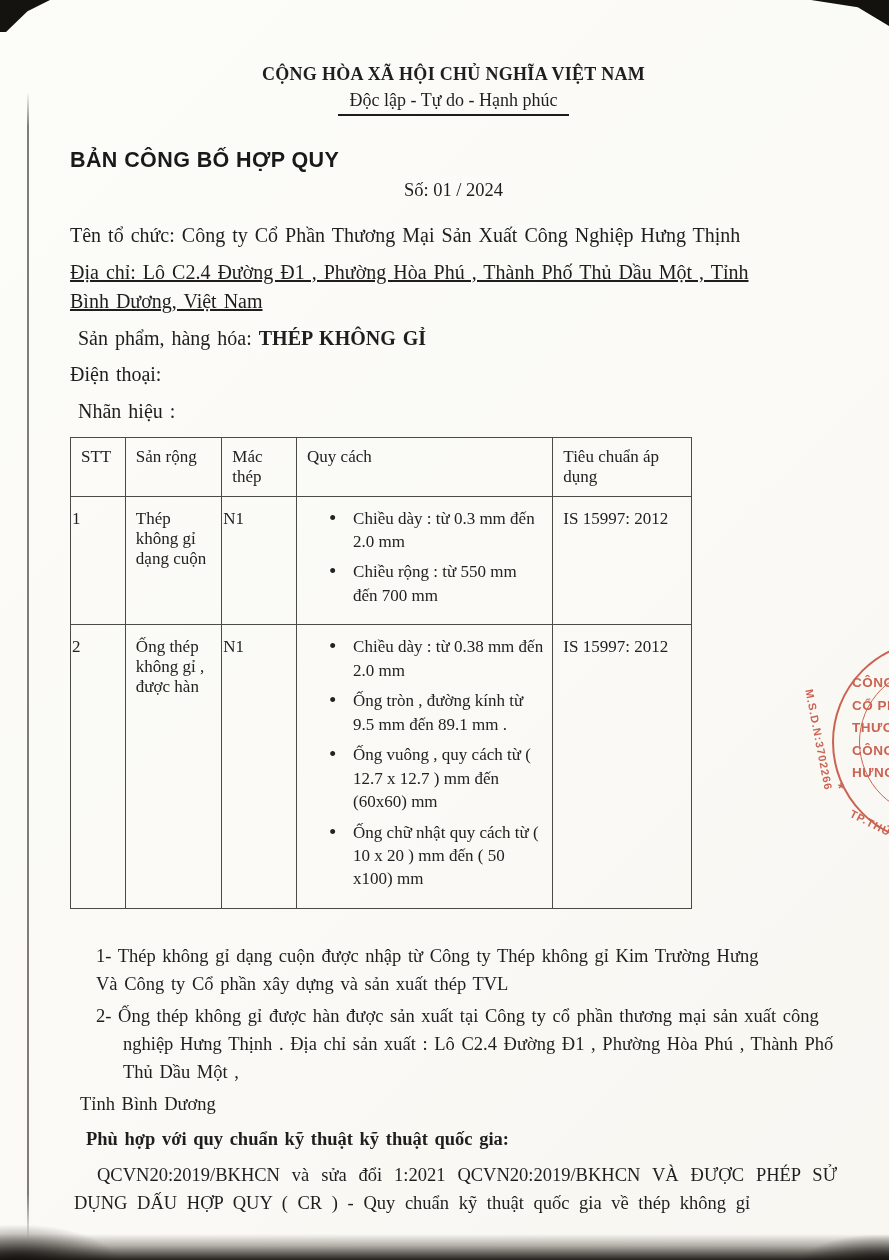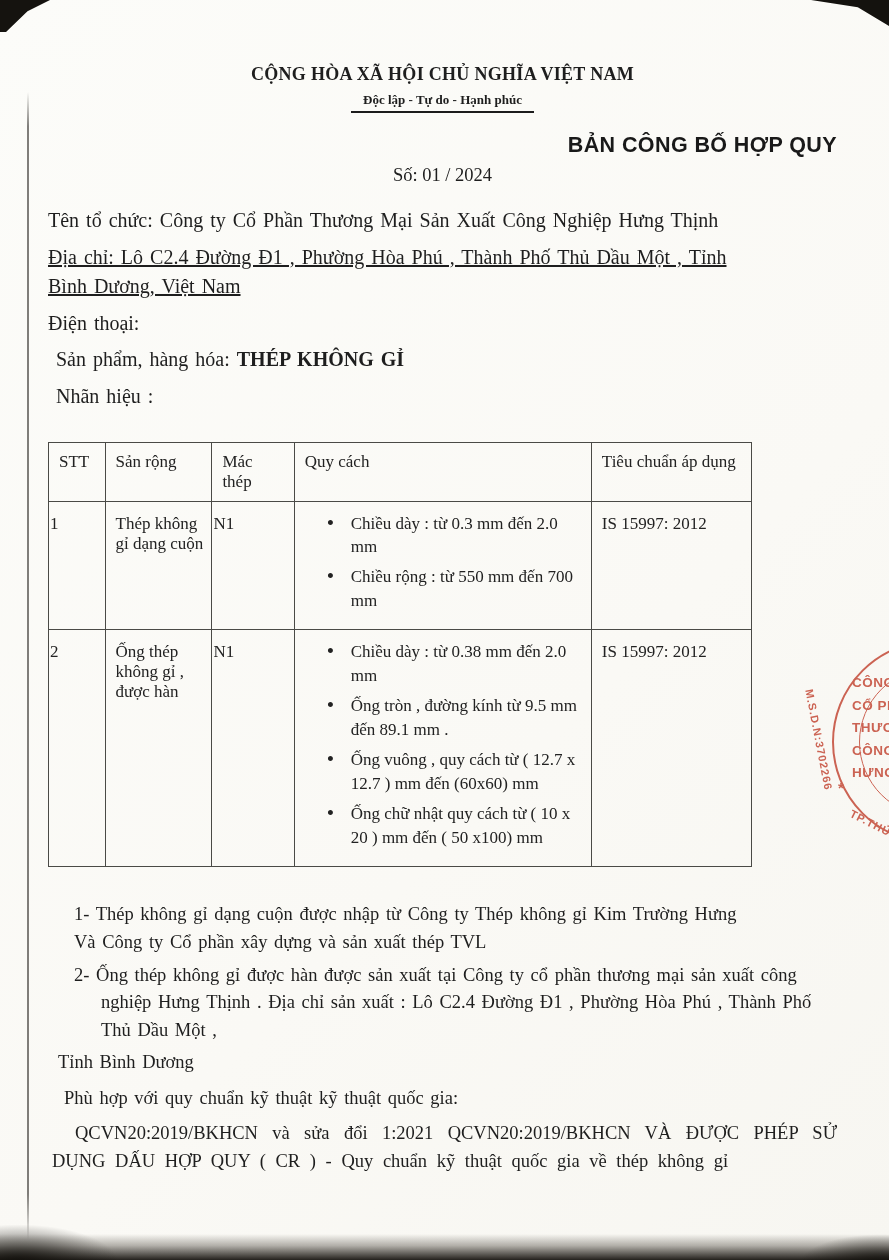--- a/index.html
+++ b/index.html
@@ -38,47 +38,47 @@
   .corner-bl {
     position: absolute; bottom: 0; left: 0; width: 120px; height: 36px;
     background: radial-gradient(ellipse at 15% 110%, rgba(18,16,12,.95) 0%, rgba(18,16,12,0) 70%);
   }
   .corner-br {
     position: absolute; bottom: 0; right: 0; width: 90px; height: 26px;
     background: radial-gradient(ellipse at 90% 115%, rgba(18,16,12,.9) 0%, rgba(18,16,12,0) 70%);
   }
 
   
-  .content { position: relative; padding: 64px 52px 0 48px; }
+  .content { position: relative; padding: 64px 52px 0 70px; }
 
   .nat-header { text-align: center; }
   .nh1 { font-weight: bold; font-size: 18px; letter-spacing: .3px; }
   .nh2-wrap { margin-top: 5px; }
   .nh2 {
-    display: inline-block; font-weight: bold; font-size: 13px;
+    display: inline-block; font-weight: normal; font-size: 18px;
     border-bottom: 2px solid #1c1c1c; padding: 0 12px 3px 12px;
   }
 
   .title {
-    margin: 20px 0 0 0; text-align: right;
+    margin: 32px 0 0 0; text-align: left;
     font-family: "Liberation Sans", "DejaVu Sans", sans-serif;
     font-weight: bold; font-size: 21.5px; letter-spacing: .4px; color: #191919;
   }
   .doc-no { margin-top: 7px; text-align: center; font-size: 18.5px; }
 
   .body-line { margin: 7px 0 0 0; font-size: 20px; line-height: 1.48; word-spacing: 2px; }
   .org-line { margin-top: 20px; }
   .address-line { max-width: 706px; text-decoration: underline; }
   .indent-sm { padding-left: 8px; }
   .indent-md { padding-left: 12px; }
   .bold { font-weight: bold; }
 
   
   table.spec-table {
-    margin-top: 30px; border-collapse: collapse; width: 704px;
+    margin-top: 10px; border-collapse: collapse; width: 622px;
     font-size: 17px; color: #222;
   }
   .spec-table th, .spec-table td {
     border: 1px solid #4a4a46; vertical-align: top; text-align: left;
   }
   .spec-table th { font-weight: normal; padding: 9px 8px 9px 10px; }
   .th-stt, .td-stt { text-align: center; }
   .td-stt { padding-top: 12px; }
   .td-product { padding: 12px 8px 10px 10px; text-align: justify; }
   .td-grade { padding-top: 12px; text-align: center; }
@@ -92,21 +92,21 @@
   ul.specs-list li::before {
     content: "\2022"; position: absolute; left: 6px; top: -3px;
     font-size: 21px; color: #222;
   }
 
   
   .notes { margin-top: 34px; font-size: 18.5px; line-height: 1.5; word-spacing: 2px; }
   .note1 { padding-left: 26px; margin: 0; }
   .note2 { padding-left: 53px; text-indent: -27px; margin: 5px 0 0 0; }
   .province { padding-left: 10px; margin: 4px 0 0 0; }
-  .conformity { padding-left: 16px; margin: 8px 0 0 0; }
+  .conformity { padding-left: 16px; margin: 8px 0 0 0; font-weight: bold; }
   .final-para {
     margin: 8px 0 0 4px; text-align: justify; text-indent: 23px; word-spacing: 5px;
   }
 
   
   .stamp {
     position: absolute; left: 832px; top: 640px; width: 204px; height: 204px;
     opacity: .82; color: #c24330;
     font-family: "Liberation Sans", "DejaVu Sans", sans-serif;
   }
@@ -151,22 +151,22 @@
       <div class="nh2-wrap">
         <span class="nh2">Độc lập - Tự do - Hạnh phúc</span>
       </div>
     </div>
 
     <h1 class="title">BẢN CÔNG BỐ HỢP QUY</h1>
     <div class="doc-no">Số: 01 / 2024</div>
 
     <p class="body-line org-line">Tên tổ chức: Công ty Cổ Phần Thương Mại Sản Xuất Công Nghiệp Hưng Thịnh</p>
     <p class="body-line address-line">Địa chỉ: Lô C2.4 Đường Đ1 , Phường Hòa Phú , Thành Phố Thủ Dầu Một , Tỉnh Bình Dương, Việt Nam</p>
+    <p class="body-line indent-sm"><span>Sản phẩm, hàng hóa: </span><span class="bold">THÉP KHÔNG GỈ</span></p>
     <p class="body-line">Điện thoại:</p>
-    <p class="body-line indent-sm"><span>Sản phẩm, hàng hóa: </span><span class="bold">THÉP KHÔNG GỈ</span></p>
     <p class="body-line indent-sm">Nhãn hiệu :</p>
 
     <table class="spec-table">
       <colgroup>
         <col style="width:58px">
         <col style="width:116px">
         <col style="width:89px">
         <col style="width:333px">
         <col style="width:179px">
       </colgroup>

